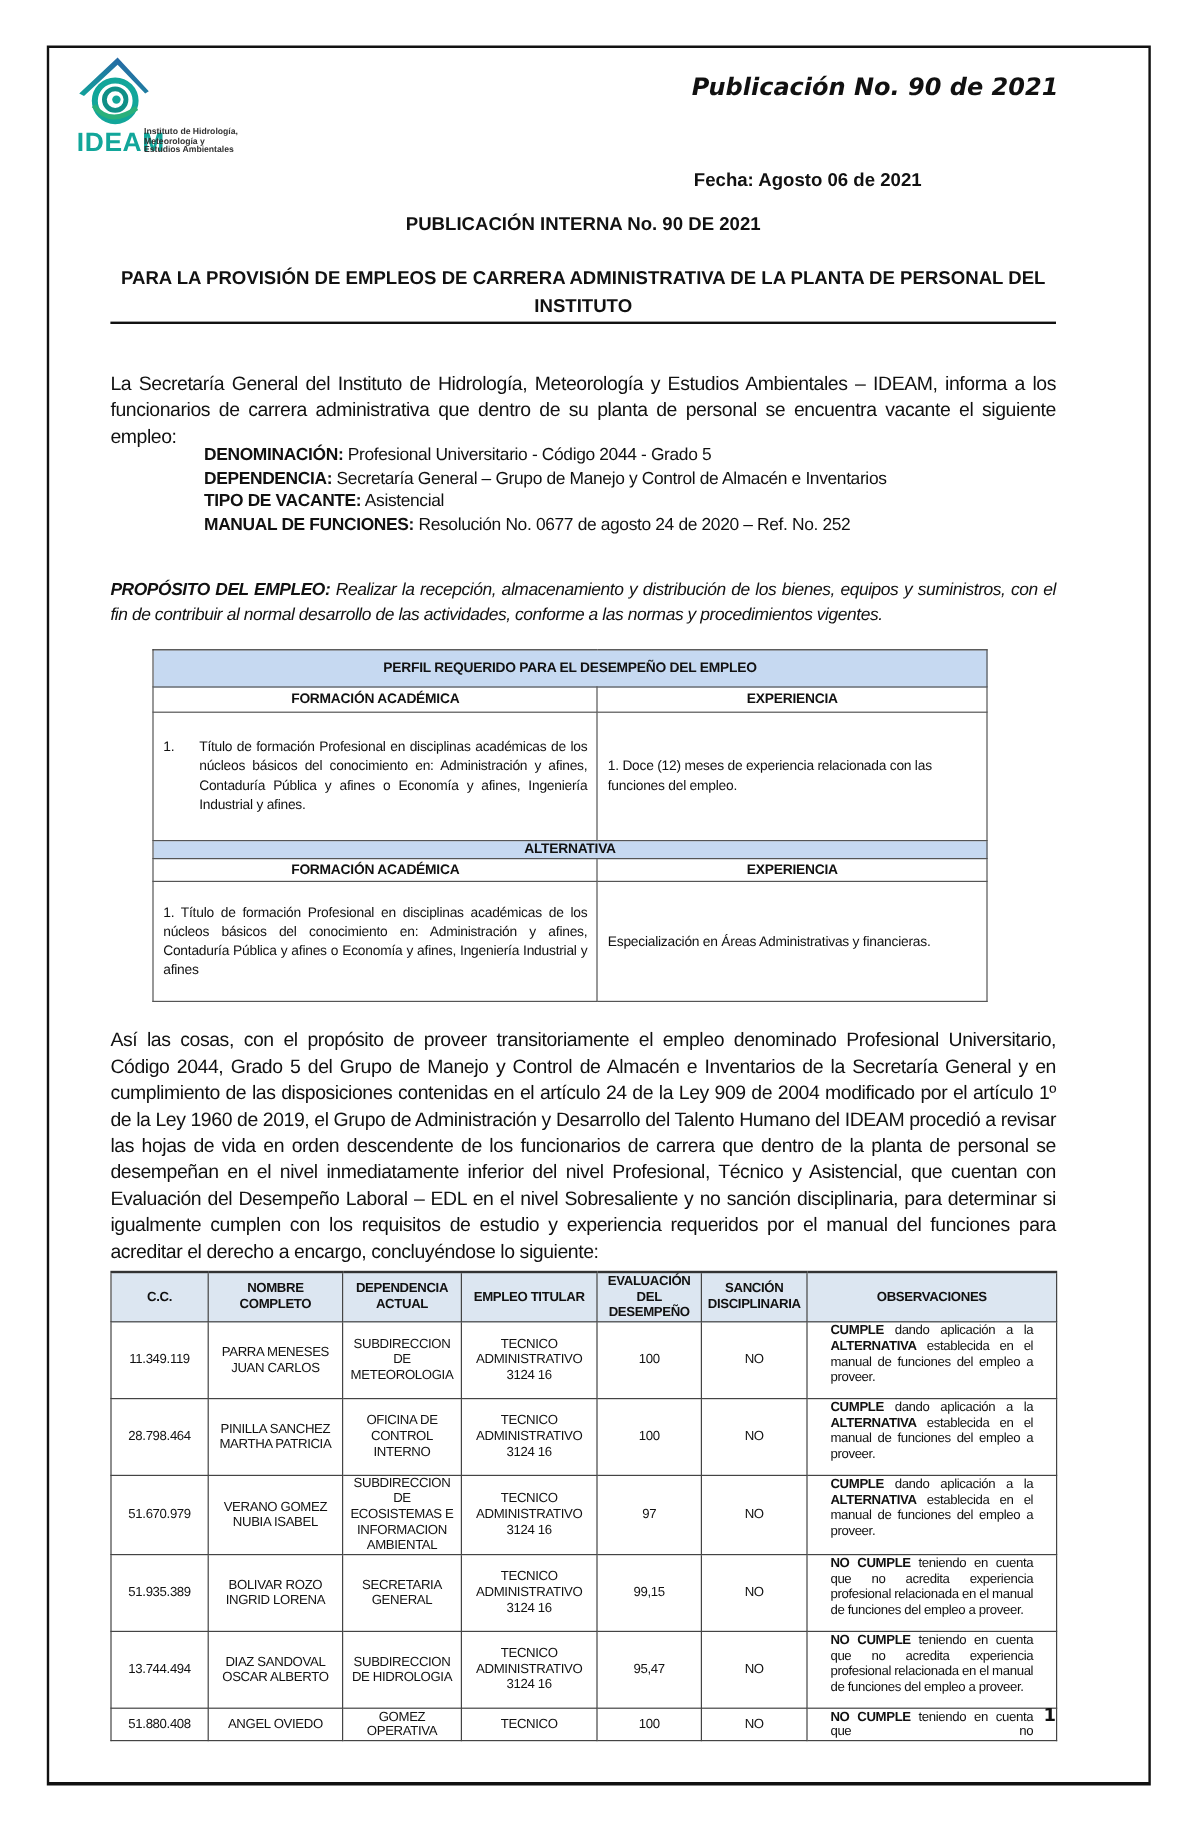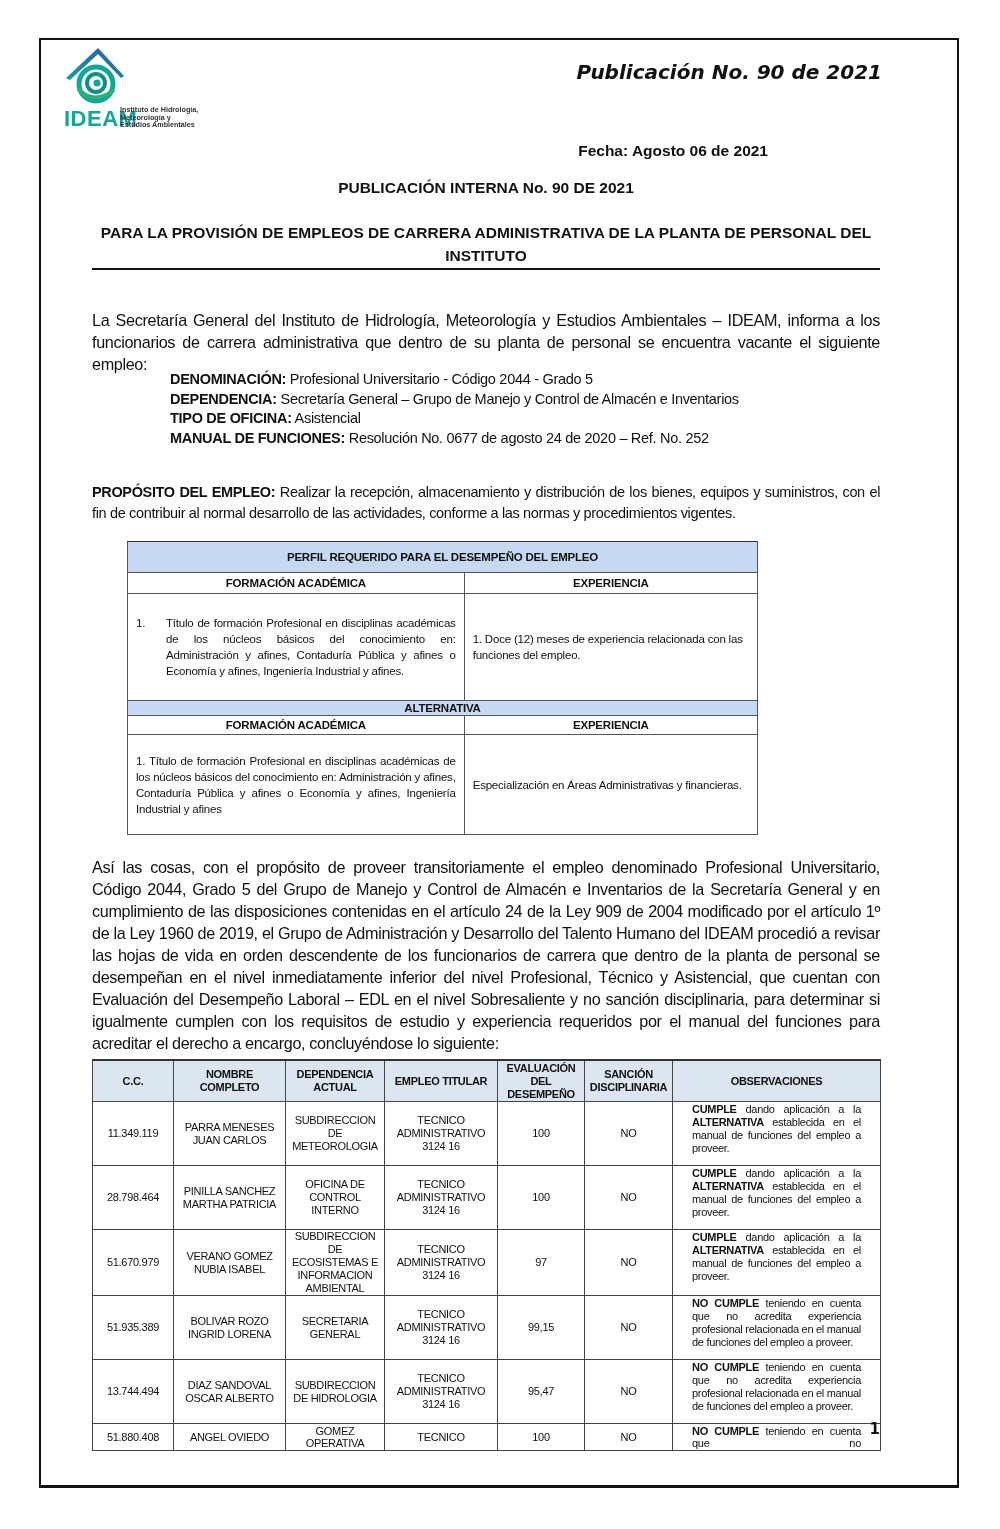--- a/index.html
+++ b/index.html
@@ -17,24 +17,24 @@
   .title1 { position: absolute; left: 92px; width: 788px; top: 179px; text-align: center; font-weight: bold; font-size: 15.5px; }
   .title2 { position: absolute; left: 92px; width: 788px; top: 221px; text-align: center; font-weight: bold; font-size: 15.5px; line-height: 23px; }
   .title-rule { position: absolute; left: 92px; width: 788px; top: 268px; height: 0; border-top: 2px solid #111; }
 
   .para { position: absolute; left: 92px; width: 788px; text-align: justify; font-size: 16.2px; line-height: 22px; letter-spacing: -0.35px; }
   .para.p1 { top: 309px; }
 
   .details { position: absolute; left: 150px; top: 370px; font-size: 14.5px; line-height: 19.5px; letter-spacing: -0.3px; margin-left: 20px; }
   .details .row b { font-weight: bold; }
 
-  .purpose { position: absolute; left: 92px; width: 788px; top: 482px; font-size: 14.5px; line-height: 21px; text-align: justify; letter-spacing: -0.35px; }
+  .purpose { position: absolute; left: 92px; width: 788px; top: 482px; font-size: 14.5px; line-height: 21px; text-align: justify; letter-spacing: -0.35px; font-style: italic; }
 
   
-  .profile { position: absolute; left: 127px; top: 541px; width: 631px; border-collapse: collapse; font-size: 11.5px; letter-spacing: -0.2px; }
+  .profile { position: absolute; left: 127px; top: 541px; width: 696px; border-collapse: collapse; font-size: 11.5px; letter-spacing: -0.2px; }
   .profile td, .profile th { border: 1px solid #555; padding: 0 8px; }
   .profile .band { background: #c6d9f1; font-weight: bold; text-align: center; height: 30px; border-top: 1.5px solid #333; }
   .profile .band2 { background: #c6d9f1; font-weight: bold; text-align: center; height: 14px; line-height: 14px; }
   .profile .colhead { font-weight: bold; text-align: center; height: 20px; }
   .profile .colhead2 { font-weight: bold; text-align: center; height: 18px; }
   .profile .cell { vertical-align: middle; line-height: 16px; }
   .profile .cell-left { text-align: justify; }
   .num-item { display: flex; }
   .num-item .n { width: 30px; flex: none; }
 
@@ -84,21 +84,21 @@
 
 <div class="title1">PUBLICACIÓN INTERNA No. 90 DE 2021</div>
 <div class="title2">PARA LA PROVISIÓN DE EMPLEOS DE CARRERA ADMINISTRATIVA DE LA PLANTA DE PERSONAL DEL INSTITUTO</div>
 <div class="title-rule"></div>
 
 <p class="para p1" style="margin:0">La Secretaría General del Instituto de Hidrología, Meteorología y Estudios Ambientales – IDEAM, informa a los funcionarios de carrera administrativa que dentro de su planta de personal se encuentra vacante el siguiente empleo:</p>
 
 <div class="details">
   <div class="row"><b>DENOMINACIÓN:</b><span> Profesional Universitario - Código 2044 - Grado 5</span></div>
   <div class="row"><b>DEPENDENCIA:</b><span> Secretaría General – Grupo de Manejo y Control de Almacén e Inventarios</span></div>
-  <div class="row"><b>TIPO DE OFICINA:</b><span> Asistencial</span></div>
+  <div class="row"><b>TIPO DE VACANTE:</b><span> Asistencial</span></div>
   <div class="row"><b>MANUAL DE FUNCIONES:</b><span> Resolución No. 0677 de agosto 24 de 2020 – Ref. No. 252</span></div>
 </div>
 
 <p class="purpose" style="margin:0"><b>PROPÓSITO DEL EMPLEO:</b><span> Realizar la recepción, almacenamiento y distribución de los bienes, equipos y suministros, con el fin de contribuir al normal desarrollo de las actividades, conforme a las normas y procedimientos vigentes.</span></p>
 
 <table class="profile">
   <colgroup>
       <col style="width:371px">
       <col style="width:325px">
     </colgroup>

